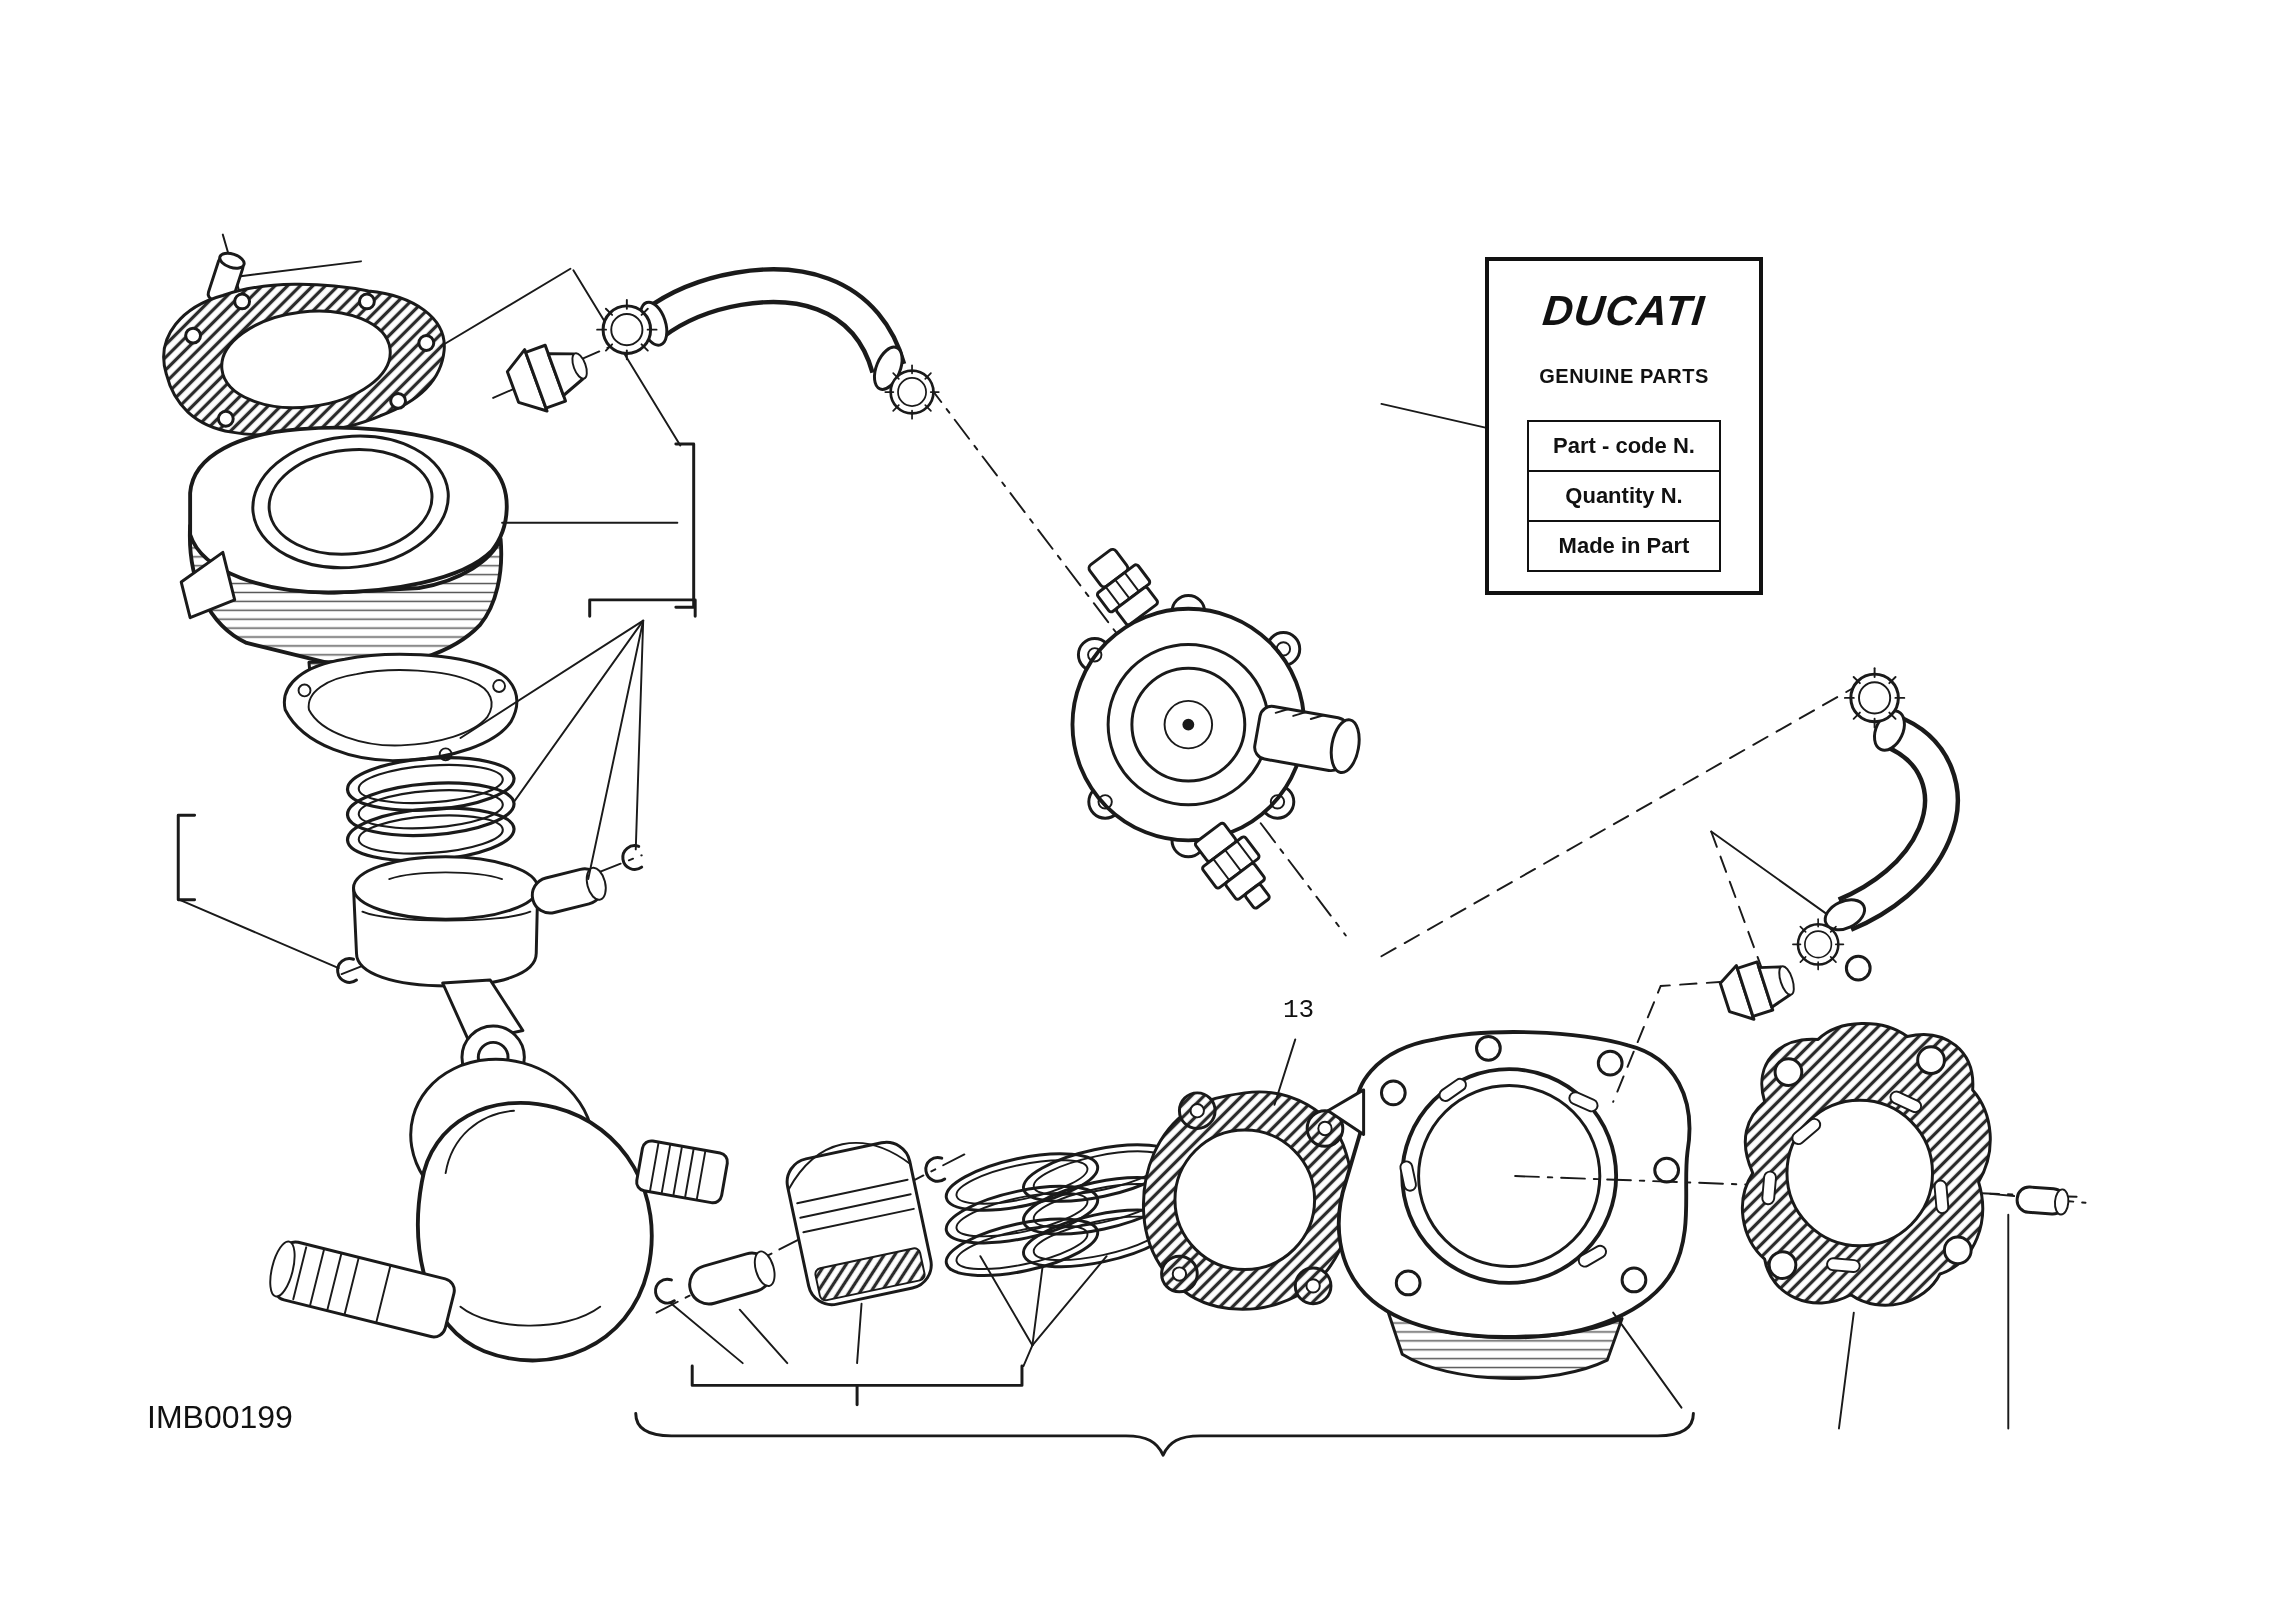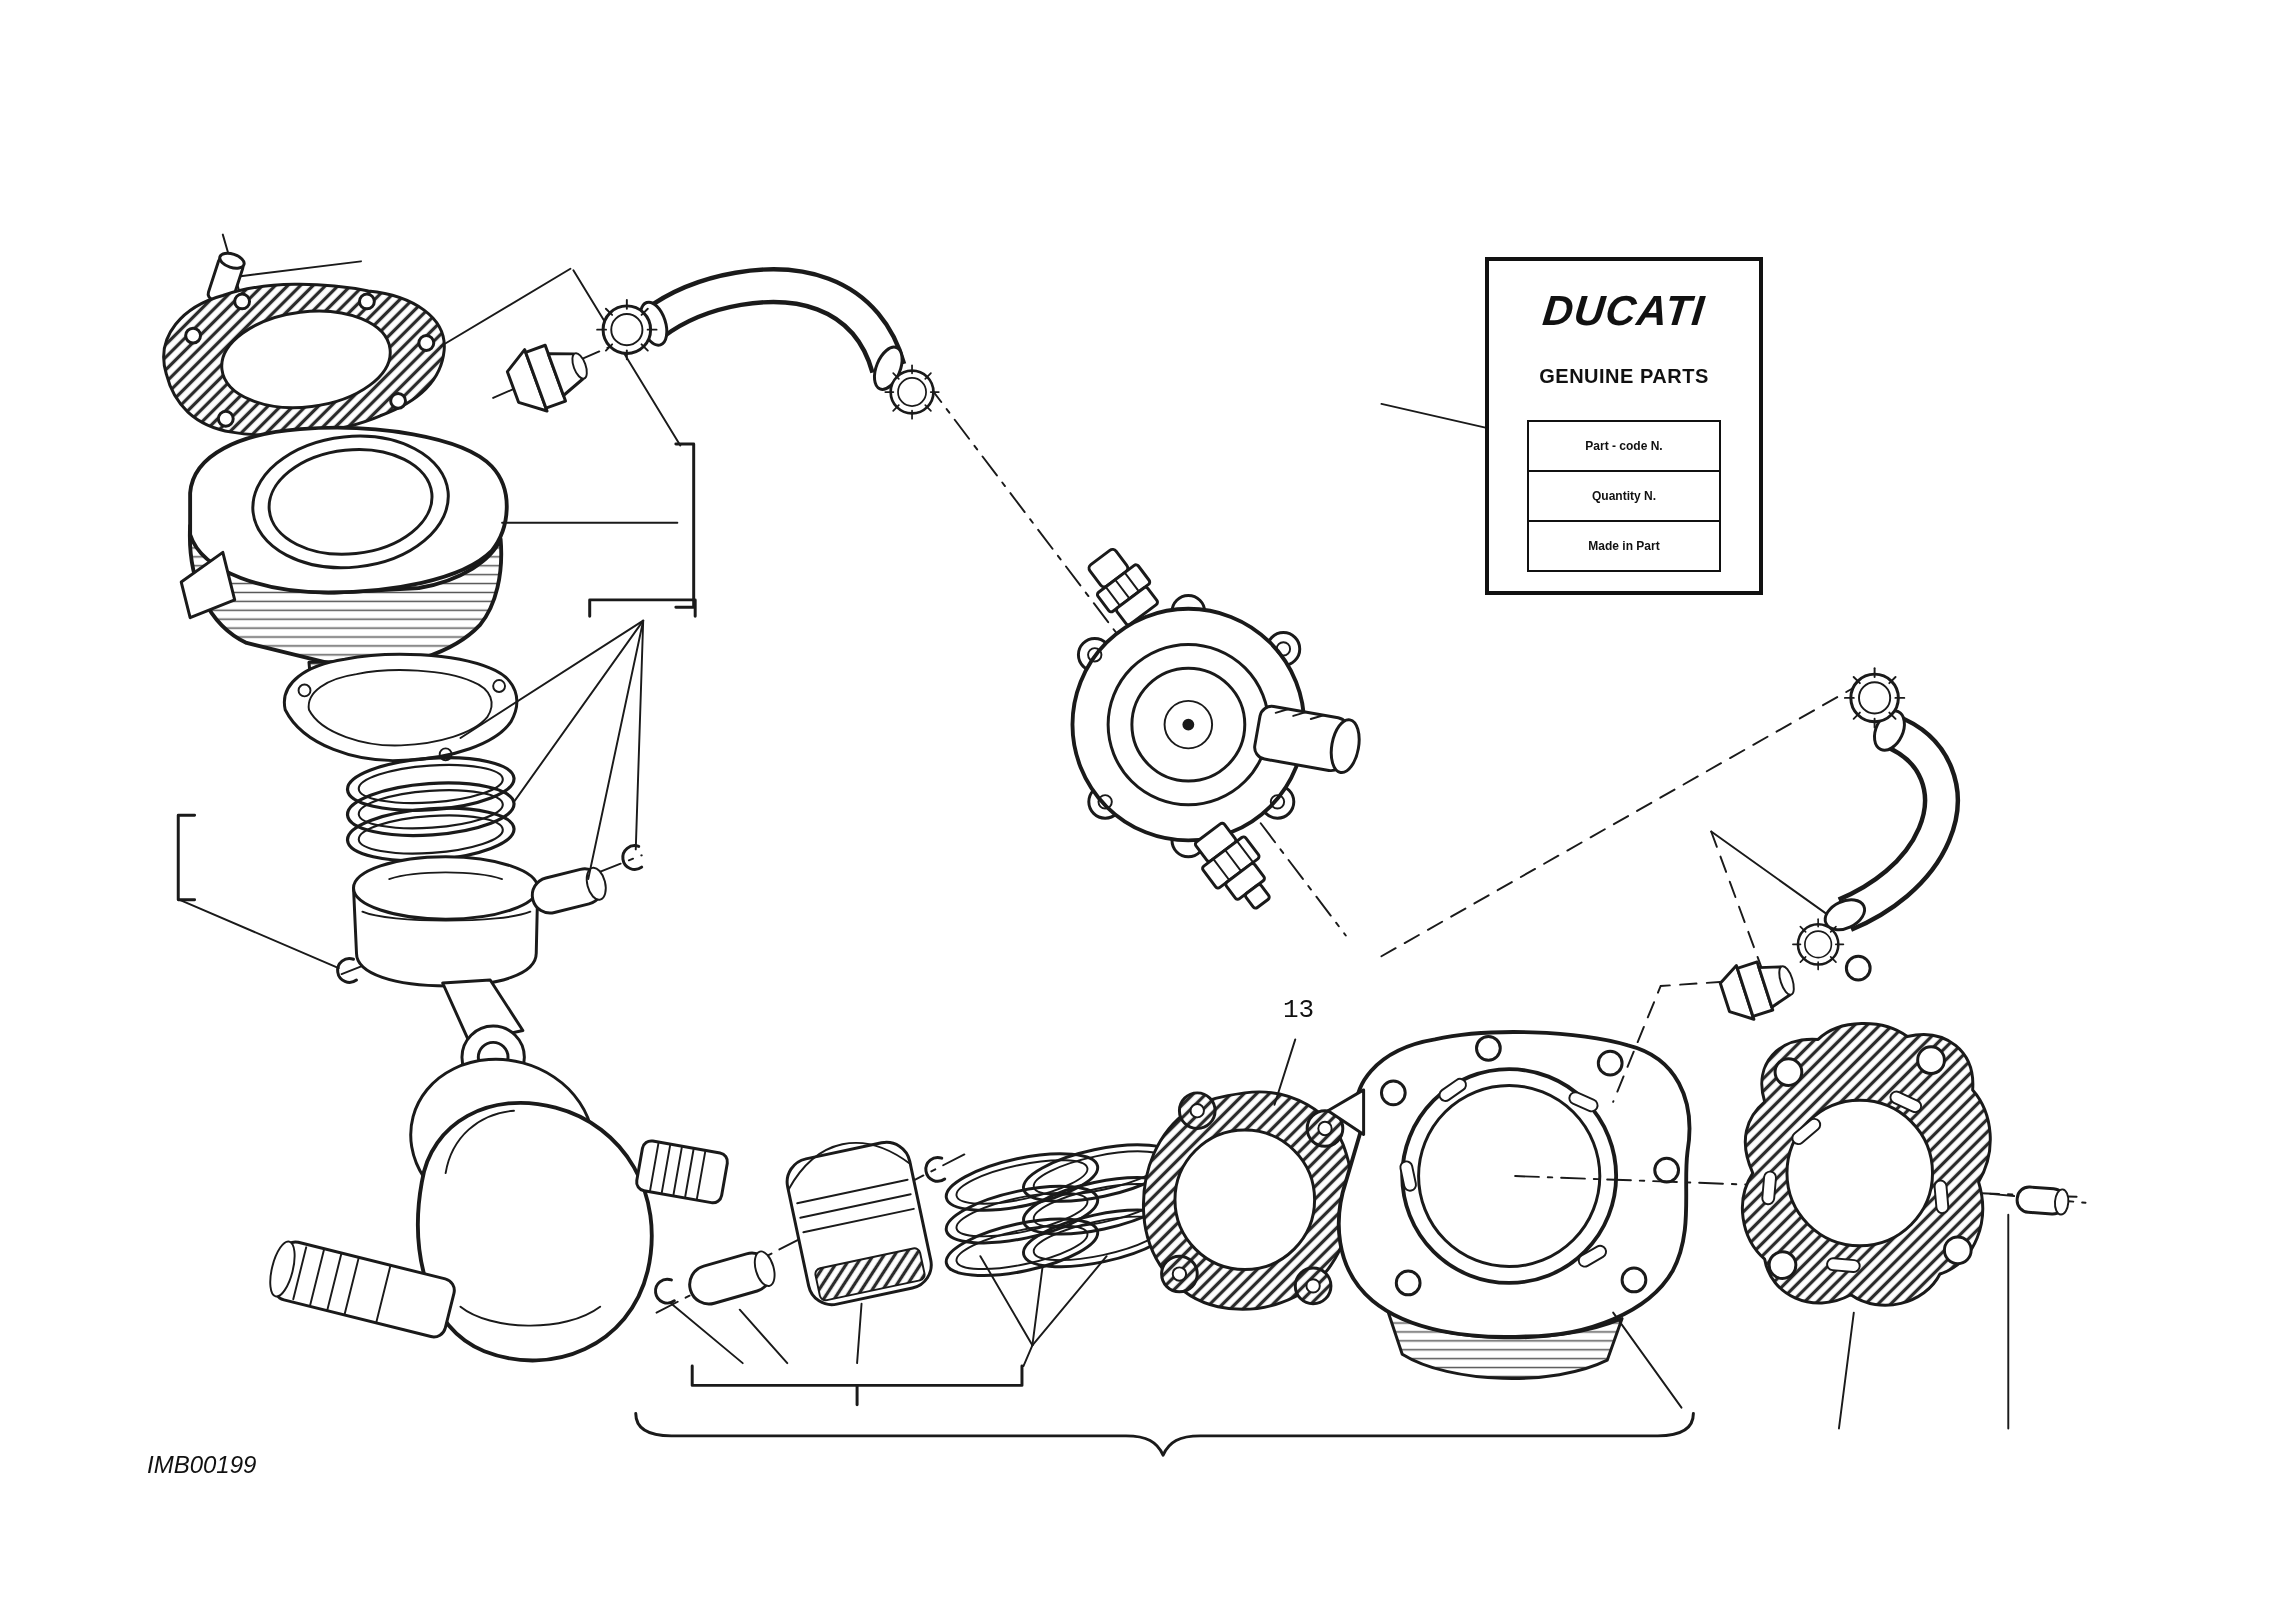--- a/index.html
+++ b/index.html
@@ -19,25 +19,25 @@
   
   .info-box{position:absolute;left:1485px;top:257px;width:278px;height:338px;
             border:4px solid #111;background:#fff;box-sizing:border-box;
             display:flex;flex-direction:column;align-items:center;}
   .brand{margin-top:26px;font-family:"Liberation Sans",sans-serif;
          font-weight:bold;font-style:italic;font-size:42px;letter-spacing:1px;
          transform:skewX(-6deg);}
   .subtitle{margin-top:30px;font-weight:bold;font-size:20px;letter-spacing:0.5px;text-align:right;}
   .fields{margin-top:32px;width:190px;border:2px solid #111;}
   .field{height:48px;display:flex;align-items:center;justify-content:center;
-         font-weight:bold;font-size:12px;border-bottom:2px solid #111;}
+         font-weight:bold;font-size:22px;border-bottom:2px solid #111;}
   .field:last-child{border-bottom:none;}
 
   .callout{position:absolute;left:1283px;top:995px;font-size:26px;color:#111;font-family:Liberation Mono, monospace;}
-  .drawing-code{position:absolute;left:147px;top:1451px;font-size:24px;color:#111;font-style:italic;}
+  .drawing-code{position:absolute;left:147px;top:1399px;font-size:32px;color:#111;}
 </style>
 </head>
 <body>
 
 <div class="canvas">
 
 <svg width="2292" height="1620" viewBox="0 0 1543 1091" preserveAspectRatio="none">
   <defs>
     <pattern id="hatch" width="6" height="6" patternTransform="rotate(45)" patternUnits="userSpaceOnUse">
       <rect width="6" height="6" fill="#fff"></rect>

